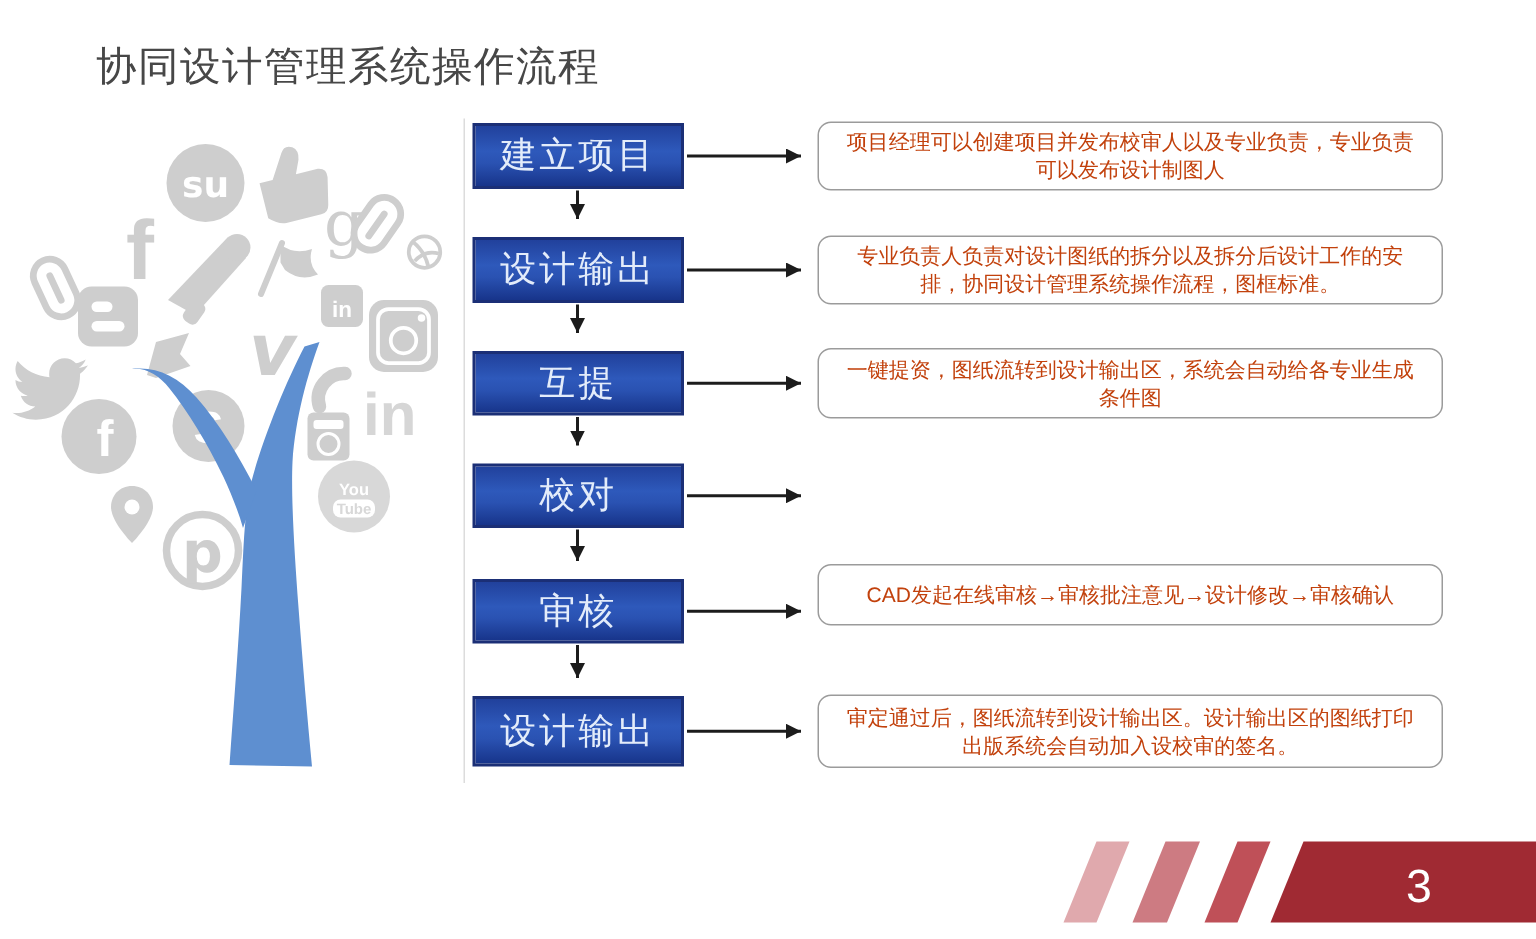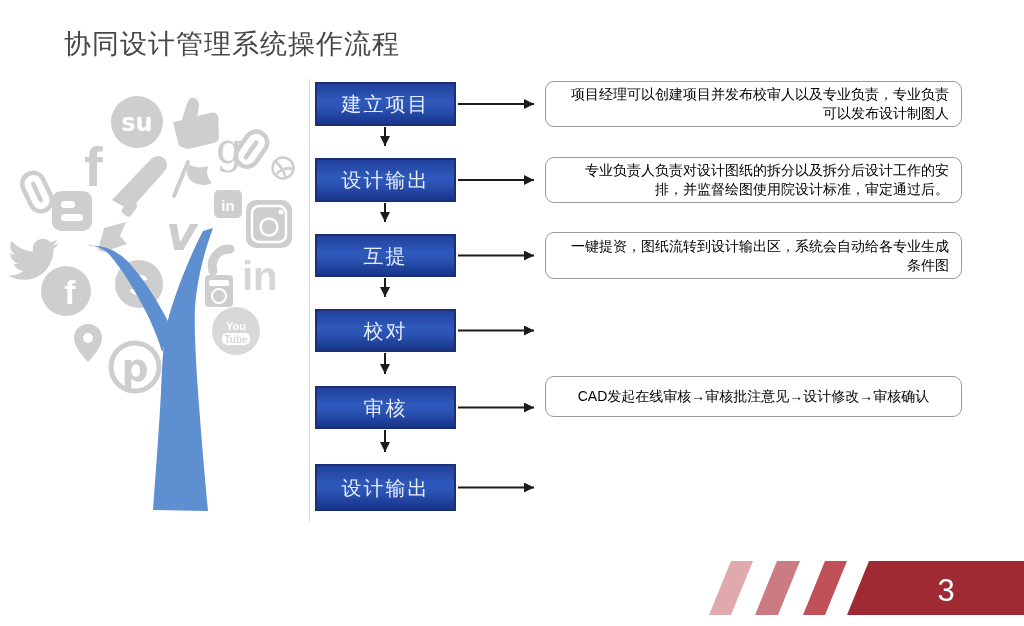--- a/index.html
+++ b/index.html
@@ -15,30 +15,30 @@
     position:absolute;left:309px;top:79px;width:1px;height:443px;background:#dcdcdc;
   }
   .tree-svg{position:absolute;left:0;top:80px;pointer-events:none;}
   .flowbox{
     position:absolute;left:315px;width:141px;box-sizing:border-box;
     border:2px solid #1b2f76;
     background:linear-gradient(180deg,#21419c 0%,#2e59bb 42%,#2a52b2 62%,#17348a 100%);
     display:flex;align-items:center;justify-content:center;
   }
   .flowbox span{
-    color:#e3ecfa;font-size:20px;letter-spacing:2px;line-height:1;text-align:center;
+    color:#e3ecfa;font-size:24px;letter-spacing:2px;line-height:1;text-align:center;
   }
   .descbox{
     position:absolute;left:545px;width:417px;box-sizing:border-box;
     border:1.5px solid #9b9b9b;border-radius:9px;background:#ffffff;
     display:flex;align-items:center;justify-content:center;
     padding:2px 12px;
   }
   .descbox span{
-    color:#000000;font-size:14px;line-height:19px;text-align:right;display:block;
+    color:#c2410c;font-size:14px;line-height:19px;text-align:center;display:block;
   }
   .arrow-layer,.footer-svg{position:absolute;pointer-events:none;}
   .arrow-layer{left:0;top:0;}
   .footer-svg{left:690px;top:555px;}
 </style>
 </head>
 <body>
 
 <div class="slide">
 
@@ -177,27 +177,30 @@
       <span>设计输出</span>
     </div>
   <div class="flowbox" style="top:386px;height:43px">
       <span>审核</span>
     </div>
 
   <div class="descbox" style="top:81px;height:46px">
       <span>项目经理可以创建项目并发布校审人以及专业负责，专业负责可以发布设计制图人</span>
     </div>
   <div class="descbox" style="top:157px;height:46px">
-      <span>专业负责人负责对设计图纸的拆分以及拆分后设计工作的安排，并监督绘图使用院设计标准，审定通过后。</span>
+      <span>专业负责人负责对设计图纸的拆分以及拆分后设计工作的安排，协同设计管理系统操作流程，图框标准。</span>
     </div>
   <div class="descbox" style="top:232px;height:47px">
       <span>一键提资，图纸流转到设计输出区，系统会自动给各专业生成条件图</span>
     </div>
   <div class="descbox" style="top:376px;height:41px">
       <span>CAD发起在线审核→审核批注意见→设计修改→审核确认</span>
+    </div>
+  <div class="descbox" style="top:463px;height:49px">
+      <span>审定通过后，图纸流转到设计输出区。设计输出区的图纸打印出版系统会自动加入设校审的签名。</span>
     </div>
 
   <svg class="arrow-layer" width="1024" height="626" viewBox="0 0 1024 626" xmlns="http://www.w3.org/2000/svg">
     <defs>
       <marker id="ah" markerUnits="userSpaceOnUse" markerWidth="12" markerHeight="10" refX="10" refY="5" orient="auto">
         <path d="M0,0 L10,5 L0,10 Z" fill="#1c1c1c"></path>
       </marker>
     </defs>
     <g stroke="#1c1c1c" stroke-width="2">
       <line x1="458" y1="104" x2="534" y2="104" marker-end="url(#ah)"></line>

